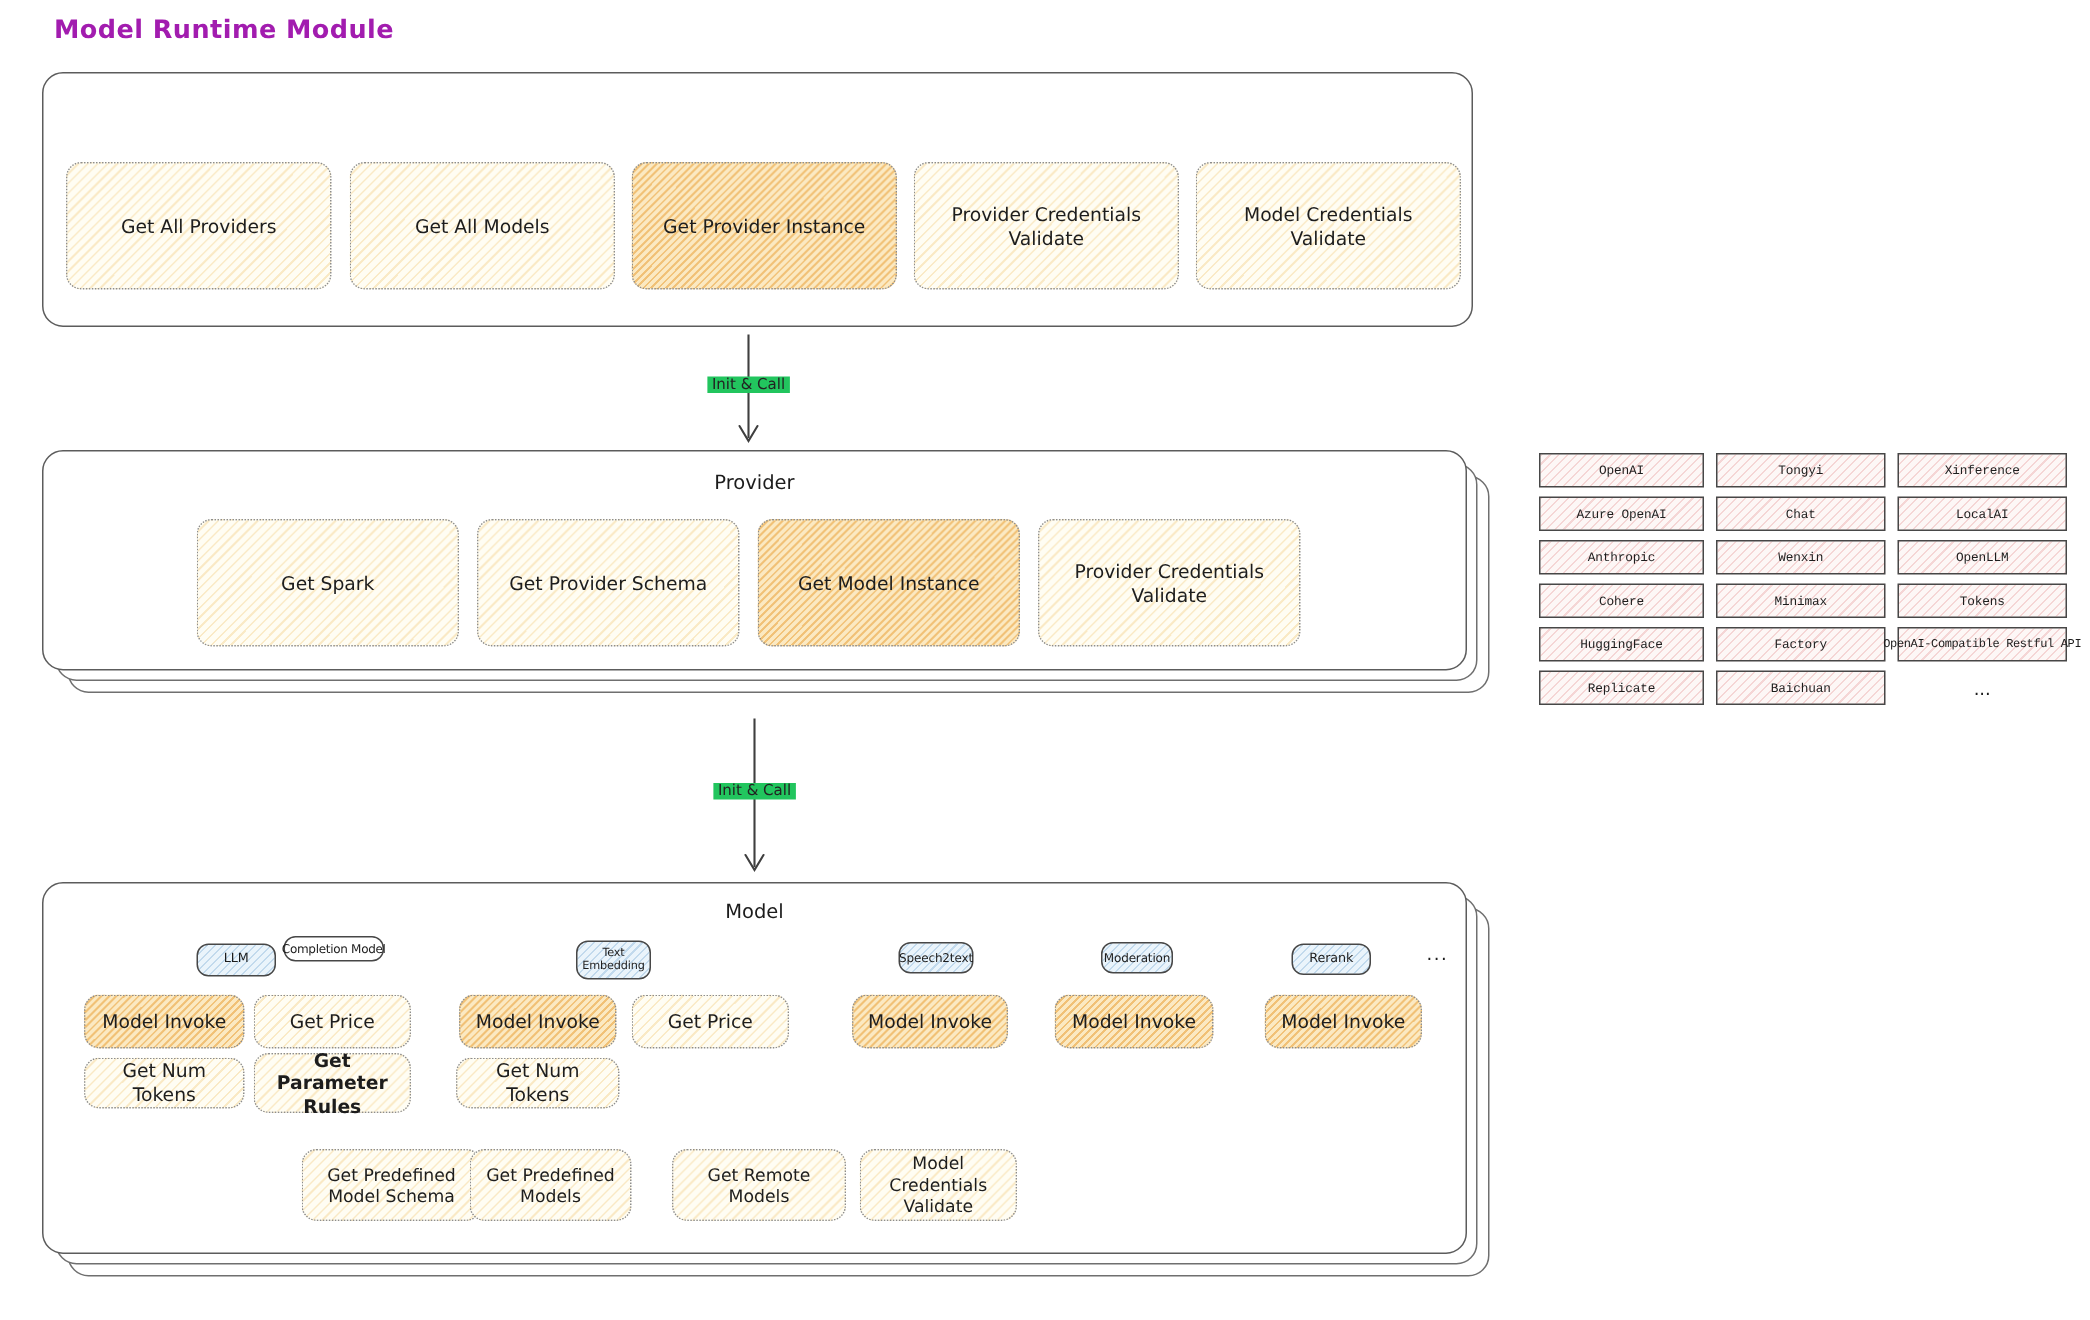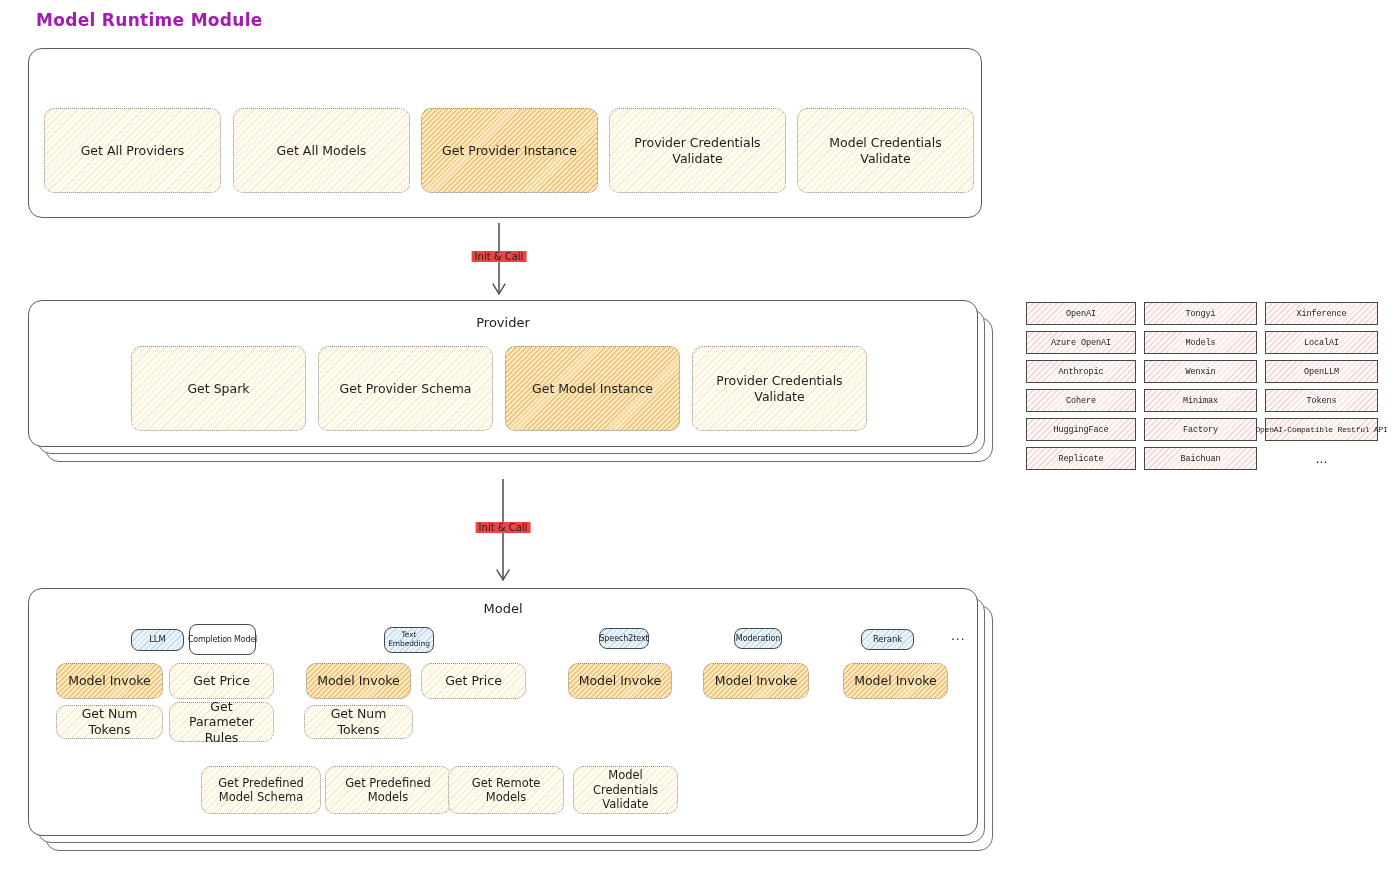--- a/index.html
+++ b/index.html
@@ -70,21 +70,21 @@
   .minitab {
     position:absolute; box-sizing:border-box; background:#ffffff; border:1.3px solid #474747;
     border-radius:8px; display:flex; align-items:center; justify-content:center;
     font-size:8px; white-space:nowrap; letter-spacing:-0.2px;
   }
   .dots { position:absolute; font-size:12px; letter-spacing:1px; }
   
   .arrow { position:absolute; width:20px; }
   .arrow svg { display:block; }
   .arrow-label {
-    position:absolute; left:50%; transform:translateX(-50%); background:#ef4444;
+    position:absolute; left:50%; transform:translateX(-50%); background:#22c55e;
     font-size:10px; white-space:nowrap; padding:0 3px; color:#222222;
   }
   .small-node { font-size:11.5px; }
 </style>
 </head>
 <body>
 
 <div class="canvas">
 
   <div class="page-title">Model Runtime Module</div>
@@ -111,21 +111,21 @@
     <div class="node yellow" style="left:289px; top:45px; width:175px; height:85px;">Get Provider Schema</div>
     <div class="node orange" style="left:476px; top:45px; width:175px; height:85px;">Get Model Instance</div>
     <div class="node yellow" style="left:663px; top:45px; width:175px; height:85px;">Provider Credentials Validate</div>
   </section>
 
   <div class="pgrid">
     <div class="pcell">OpenAI</div>
     <div class="pcell">Tongyi</div>
     <div class="pcell">Xinference</div>
     <div class="pcell">Azure OpenAI</div>
-    <div class="pcell">Models</div>
+    <div class="pcell">Chat</div>
     <div class="pcell">LocalAI</div>
     <div class="pcell">Anthropic</div>
     <div class="pcell">Wenxin</div>
     <div class="pcell">OpenLLM</div>
     <div class="pcell">Cohere</div>
     <div class="pcell">Minimax</div>
     <div class="pcell">Tokens</div>
     <div class="pcell">HuggingFace</div>
     <div class="pcell">Factory</div>
     <div class="pcell small">OpenAI-Compatible Restful API</div>
@@ -139,40 +139,40 @@
       <line x1="10" y1="1" x2="10" y2="100" stroke="#3f3f3f" stroke-width="1.4"></line>
       <polyline points="4,92 10,102 16,92" fill="none" stroke="#3f3f3f" stroke-width="1.4" stroke-linecap="round"></polyline>
     </svg>
     <span class="arrow-label" style="top:44px;">Init &amp; Call</span>
   </div>
 
   <section class="container stack" style="left:28px; top:588px; width:950px; height:248px;">
     <div class="section-title" style="padding-top:12px;">Model</div>
 
     <div class="badge" style="left:102px; top:40px; width:53px; height:22px;">LLM</div>
-    <div class="minitab" style="left:160px; top:35px; width:67px; height:31px;">Completion Model</div>
+    <div class="minitab" style="left:160px; top:35px; width:67px; height:17px;">Completion Model</div>
     <div class="minitab" style="left:160px; top:55px; width:67px; height:16px;margin-top:24px;">Chat Model</div>
     <div class="badge" style="left:355px; top:38px; width:50px; height:26px; font-size:7.5px;">Text Embedding</div>
     <div class="badge" style="left:570px; top:39px; width:50px; height:21px; font-size:8px;">Speech2text</div>
     <div class="badge" style="left:705px; top:39px; width:48px; height:21px; font-size:8px;">Moderation</div>
     <div class="badge" style="left:832px; top:40px; width:53px; height:21px;">Rerank</div>
     <div class="dots" style="left:922px; top:40px;">...</div>
 
     <div class="node orange" style="left:27px; top:74px; width:107px; height:36px;">Model Invoke</div>
     <div class="node yellow" style="left:140px; top:74px; width:105px; height:36px;">Get Price</div>
     <div class="node yellow" style="left:27px; top:116px; width:107px; height:34px;">Get Num Tokens</div>
-    <div class="node yellow" style="left:140px; top:113px; width:105px; height:40px;">Get Parameter Rules</div>
+    <div class="node yellow" style="left:140px; top:113px; width:105px; height:40px;font-weight:bold;">Get Parameter Rules</div>
 
     <div class="node orange" style="left:277px; top:74px; width:105px; height:36px;">Model Invoke</div>
     <div class="node yellow" style="left:392px; top:74px; width:105px; height:36px;">Get Price</div>
     <div class="node yellow" style="left:275px; top:116px; width:109px; height:34px;">Get Num Tokens</div>
 
     <div class="node orange" style="left:539px; top:74px; width:104px; height:36px;">Model Invoke</div>
     <div class="node orange" style="left:674px; top:74px; width:106px; height:36px;">Model Invoke</div>
     <div class="node orange" style="left:814px; top:74px; width:105px; height:36px;">Model Invoke</div>
 
     <div class="node yellow small-node" style="left:172px; top:177px; width:120px; height:48px;">Get Predefined Model Schema</div>
-    <div class="node yellow small-node" style="left:296px; top:177px; width:126px; height:48px;">Get Predefined Models</div>
+    <div class="node yellow small-node" style="left:284px; top:177px; width:108px; height:48px;">Get Predefined Models</div>
     <div class="node yellow small-node" style="left:419px; top:177px; width:116px; height:48px;">Get Remote Models</div>
     <div class="node yellow small-node" style="left:544px; top:177px; width:105px; height:48px;">Model Credentials Validate</div>
   </section>
 
 </div>
 
 </body></html>

